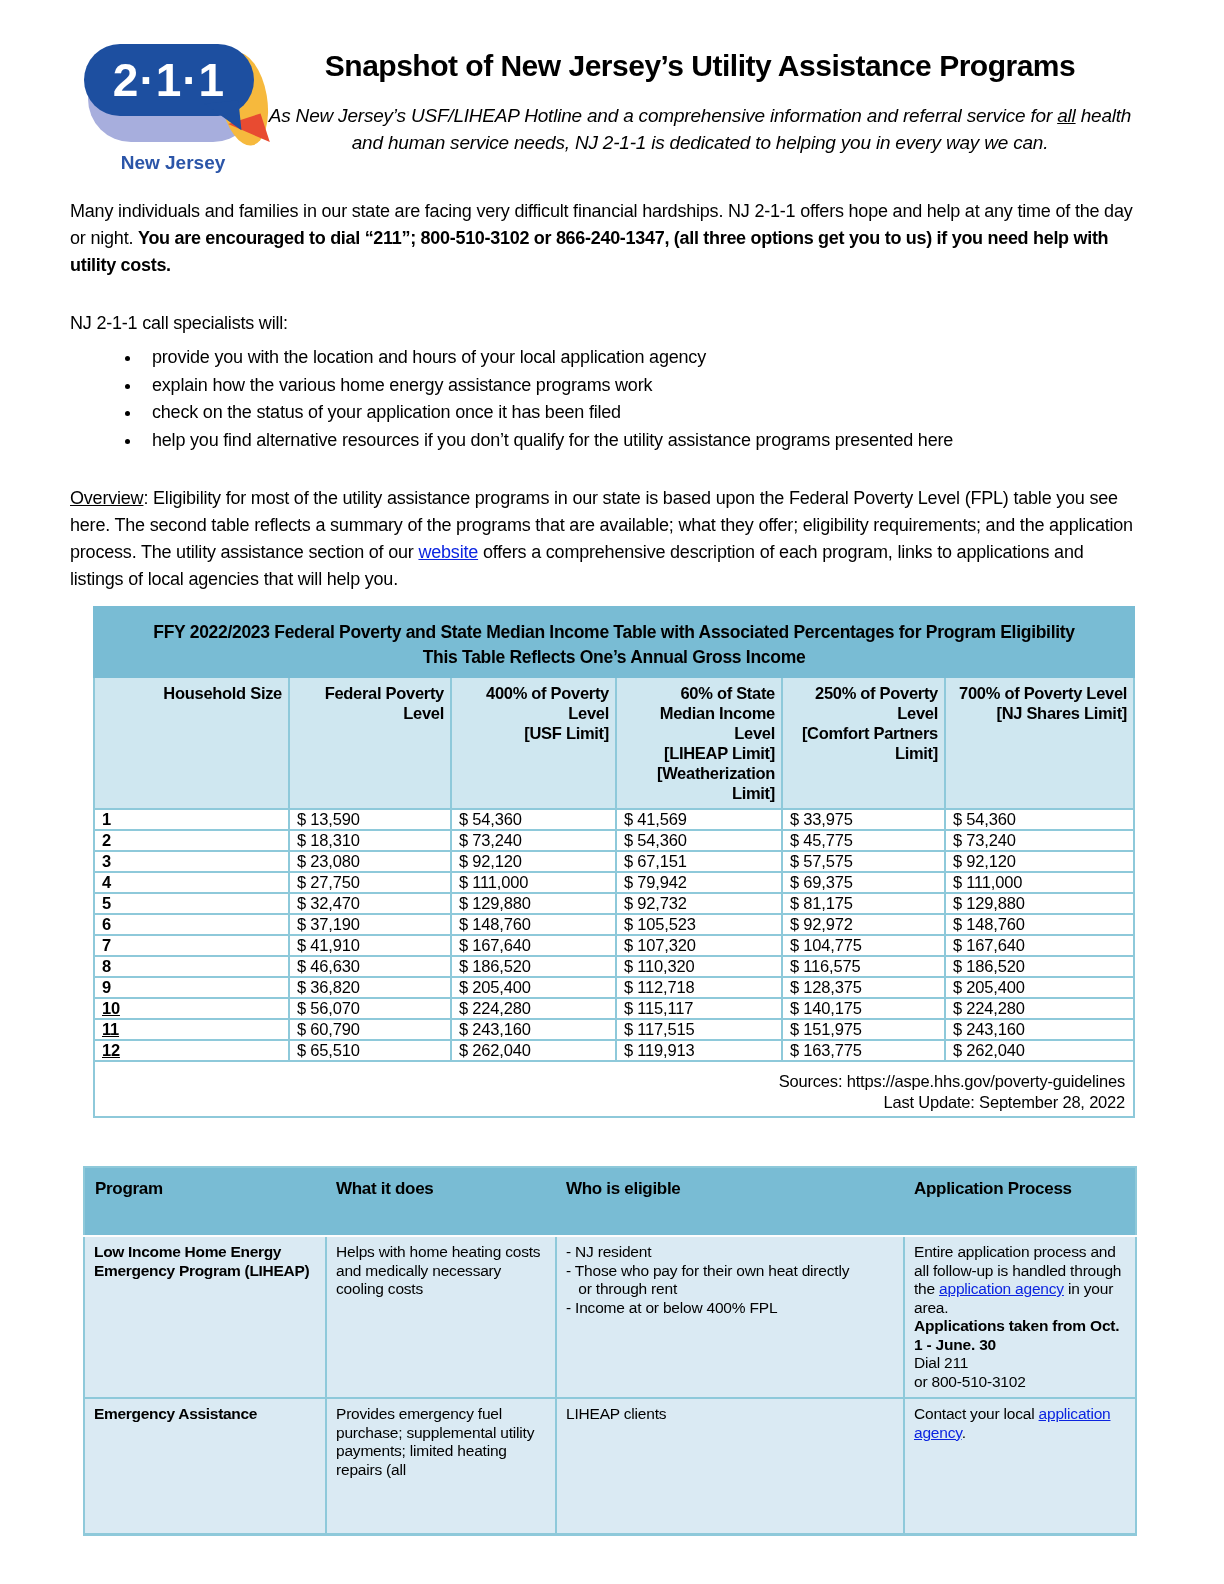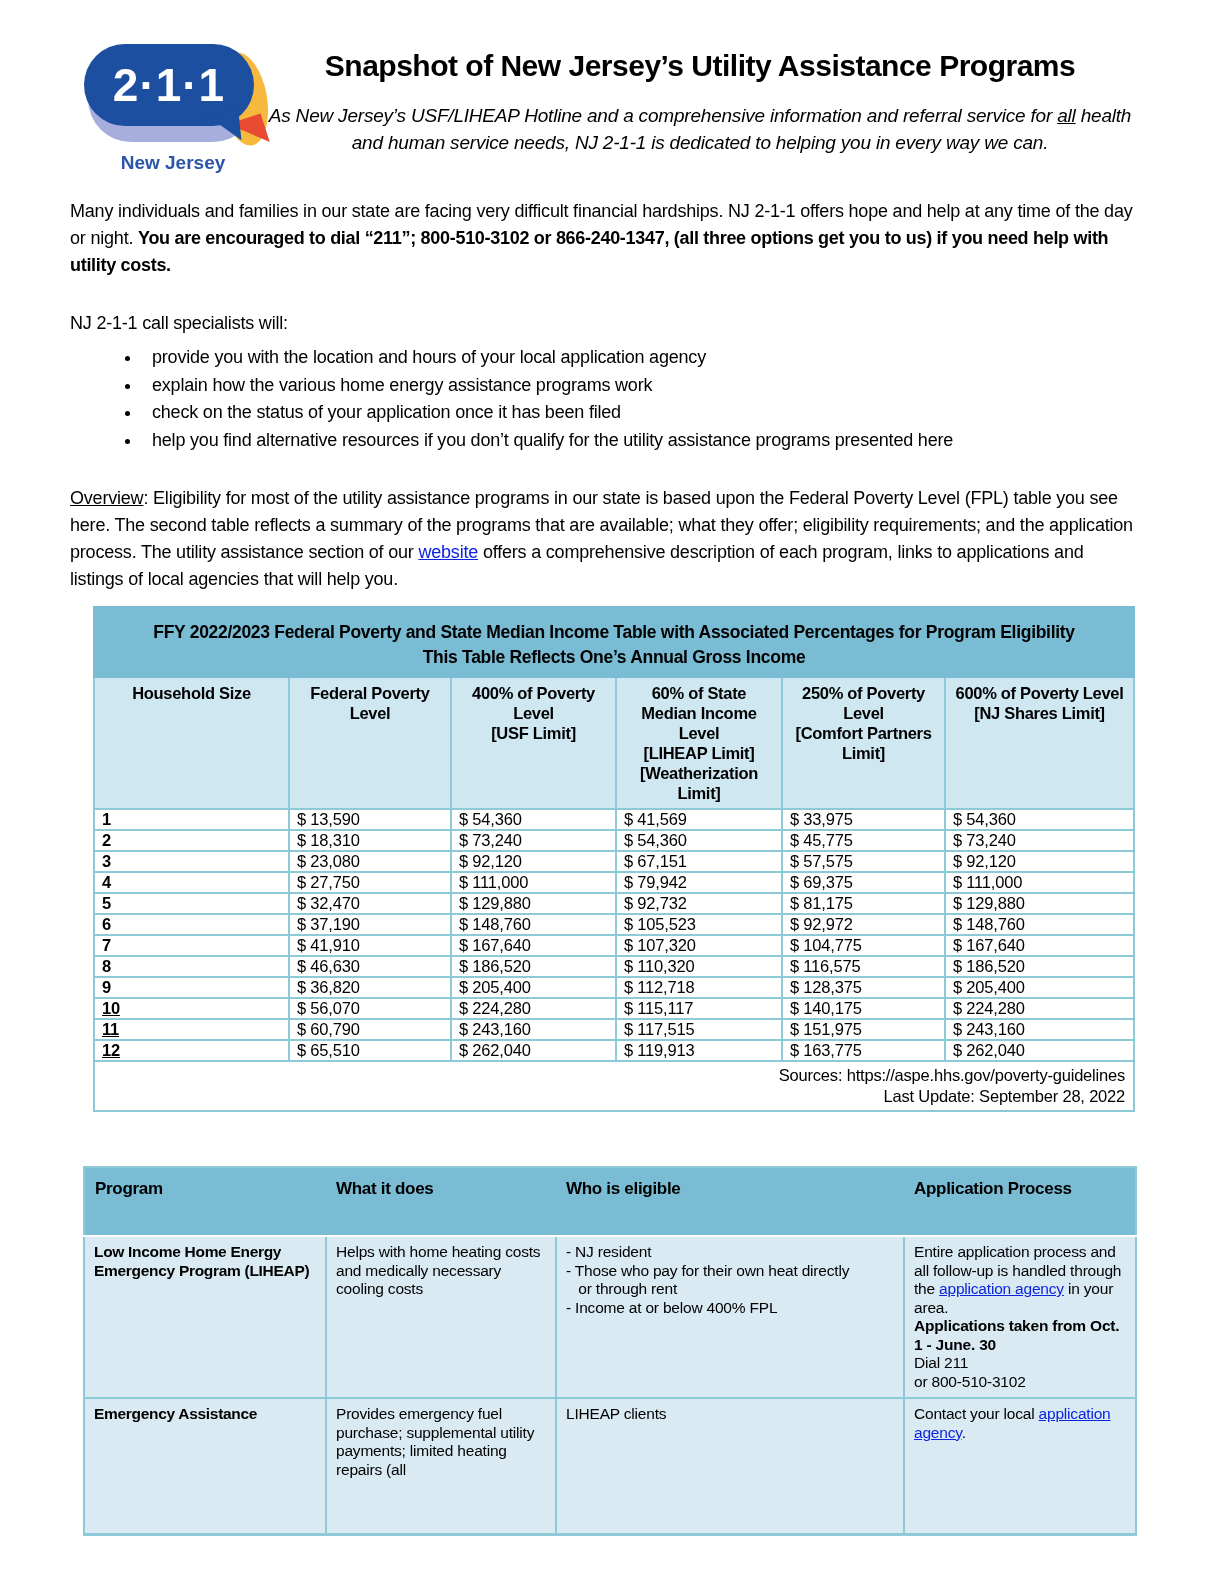--- a/index.html
+++ b/index.html
@@ -28,21 +28,21 @@
   
   .logo-wrap{position:absolute;left:68px;top:44px;width:210px;text-align:center;}
   .bubble{position:relative;width:178px;height:94px;margin:0 auto;}
   .bubble-shadow{position:absolute;left:4px;top:12px;width:168px;height:86px;
     background:var(--logo_shadow);border-radius:44px;}
   .bubble-yellow{position:absolute;right:-5px;top:8px;width:46px;height:94px;
     background:var(--logo_yellow);border-radius:50%;transform:rotate(-10deg);}
   .bubble-red{position:absolute;right:-4px;bottom:-10px;width:0;height:0;
     border-left:34px solid transparent;border-top:30px solid var(--logo_red);
     transform:rotate(-18deg);}
-  .bubble-main{position:absolute;left:0;top:0;width:170px;height:82px;
+  .bubble-main{position:absolute;left:0;top:0;width:170px;height:72px;
     background:var(--logo_blue);border-radius:45px;
     display:flex;align-items:center;justify-content:center;}
   .bubble-main::after{content:"";position:absolute;right:14px;bottom:-16px;
     width:0;height:0;border-left:34px solid transparent;
     border-top:30px solid var(--logo_blue);transform:rotate(-6deg);}
   .bubble-number{color:#fff;font-size:46px;font-weight:bold;letter-spacing:1px;}
   .logo-region{margin-top:14px;color:var(--nj_text_blue);font-weight:bold;font-size:19px;letter-spacing:0;}
 
   
   .title-block{position:absolute;left:255px;top:46px;width:890px;text-align:center;}
@@ -61,26 +61,26 @@
   a.link, .link{color:var(--link_blue);text-decoration:underline;cursor:pointer;}
 
   
   .t1-wrap{position:absolute;left:93px;top:606px;width:1040px;}
   table{border-collapse:collapse;table-layout:fixed;width:100%;}
   .t1{border:2px solid var(--border_blue);}
   .t1 td,.t1 th{border:2px solid var(--border_blue);}
   .t1 .band{background:var(--band_blue);border:2px solid var(--band_blue);
     text-align:center;font-weight:bold;font-size:17.5px;line-height:25px;
     padding:12px 8px 6px 8px;letter-spacing:-0.3px;}
-  .t1 th{background:var(--header_light_blue);font-weight:bold;text-align:center;
+  .t1 th{background:var(--header_light_blue);font-weight:bold;text-align:right;
     vertical-align:top;font-size:16.5px;line-height:20px;padding:5px 6px;letter-spacing:-0.3px;}
   .t1 td{background:#fff;font-size:16.5px;line-height:19px;height:21px;padding:0 7px;}
   .t1 td.hh{font-weight:bold;}
   .t1 td.hh.u{text-decoration:underline;}
-  .t1 .sources{text-align:right;font-size:16.5px;line-height:21px;padding:3px 8px 3px 8px;}
+  .t1 .sources{text-align:right;font-size:16.5px;line-height:21px;padding:9px 8px 3px 8px;}
 
   
   .t2-wrap{position:absolute;left:83px;top:1166px;width:845px;}
   .t2{border:2px solid var(--border_blue);border-bottom:3px solid var(--border_blue);}
   .t2 th{background:var(--band_blue);border:0;border-bottom:2px solid #fdfdfd;
     text-align:left;vertical-align:top;font-weight:bold;font-size:17px;
     padding:11px 10px 36px 10px;letter-spacing:-0.3px;}
   .t2 td{background:var(--row_light_blue);border:2px solid var(--border_blue);
     vertical-align:top;font-size:15.5px;line-height:18.5px;padding:6px 9px;}
   .t2 td.prog{font-weight:bold;letter-spacing:-0.3px;}
@@ -162,21 +162,21 @@
               <div>[Weatherization</div>
               <div>Limit]</div>
             </th>
             <th>
               <div>250% of Poverty</div>
               <div>Level</div>
               <div>[Comfort Partners</div>
               <div>Limit]</div>
             </th>
             <th>
-              <div>600% of Poverty Level</div>
+              <div>700% of Poverty Level</div>
               <div>[NJ Shares Limit]</div>
             </th>
           </tr>
       </tbody>
       <tbody>
           <tr>
             <td class="hh">1</td>
             <td>$ 13,590</td>
             <td>$ 54,360</td>
             <td>$ 41,569</td>

